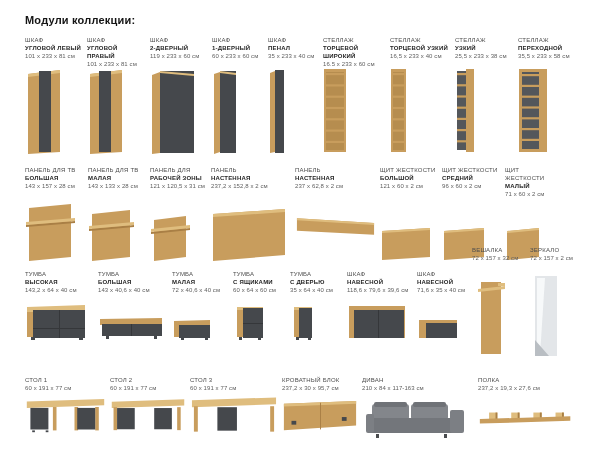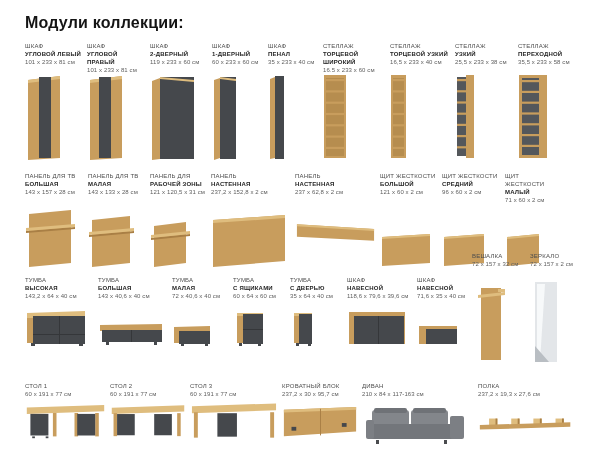--- a/index.html
+++ b/index.html
@@ -1,19 +1,19 @@
 <!DOCTYPE html>
 <html><head>
 <meta charset="utf-8">
 <style>
   html,body{margin:0;padding:0;background:#fff;}
   .page{position:relative;width:600px;height:450px;box-sizing:border-box;
         padding:14px 0 0 25px;overflow:hidden;background:#fff;
         font-family:"Liberation Sans",sans-serif;}
-  .title{font-size:16px;font-weight:bold;color:#141414;letter-spacing:.2px;margin:0 0 10px 0;}
+  .title{font-size:11px;font-weight:bold;color:#141414;letter-spacing:.2px;margin:0 0 10px 0;}
   .row{display:flex;align-items:flex-start;}
   .row.r1{margin-top:6px;}
   .row.r2{margin-top:12px;}
   .row.r3{margin-top:8px;}
   .row.r4{margin-top:18px;}
   .cell{flex:0 0 auto;display:flex;flex-direction:column;box-sizing:border-box;padding-right:4px;}
   .cell.raised{margin-top:-24px;}
   .lbl{box-sizing:border-box;}
   .r1 .lbl,.r2 .lbl{height:30px;}
   .r3 .lbl{height:28px;}

